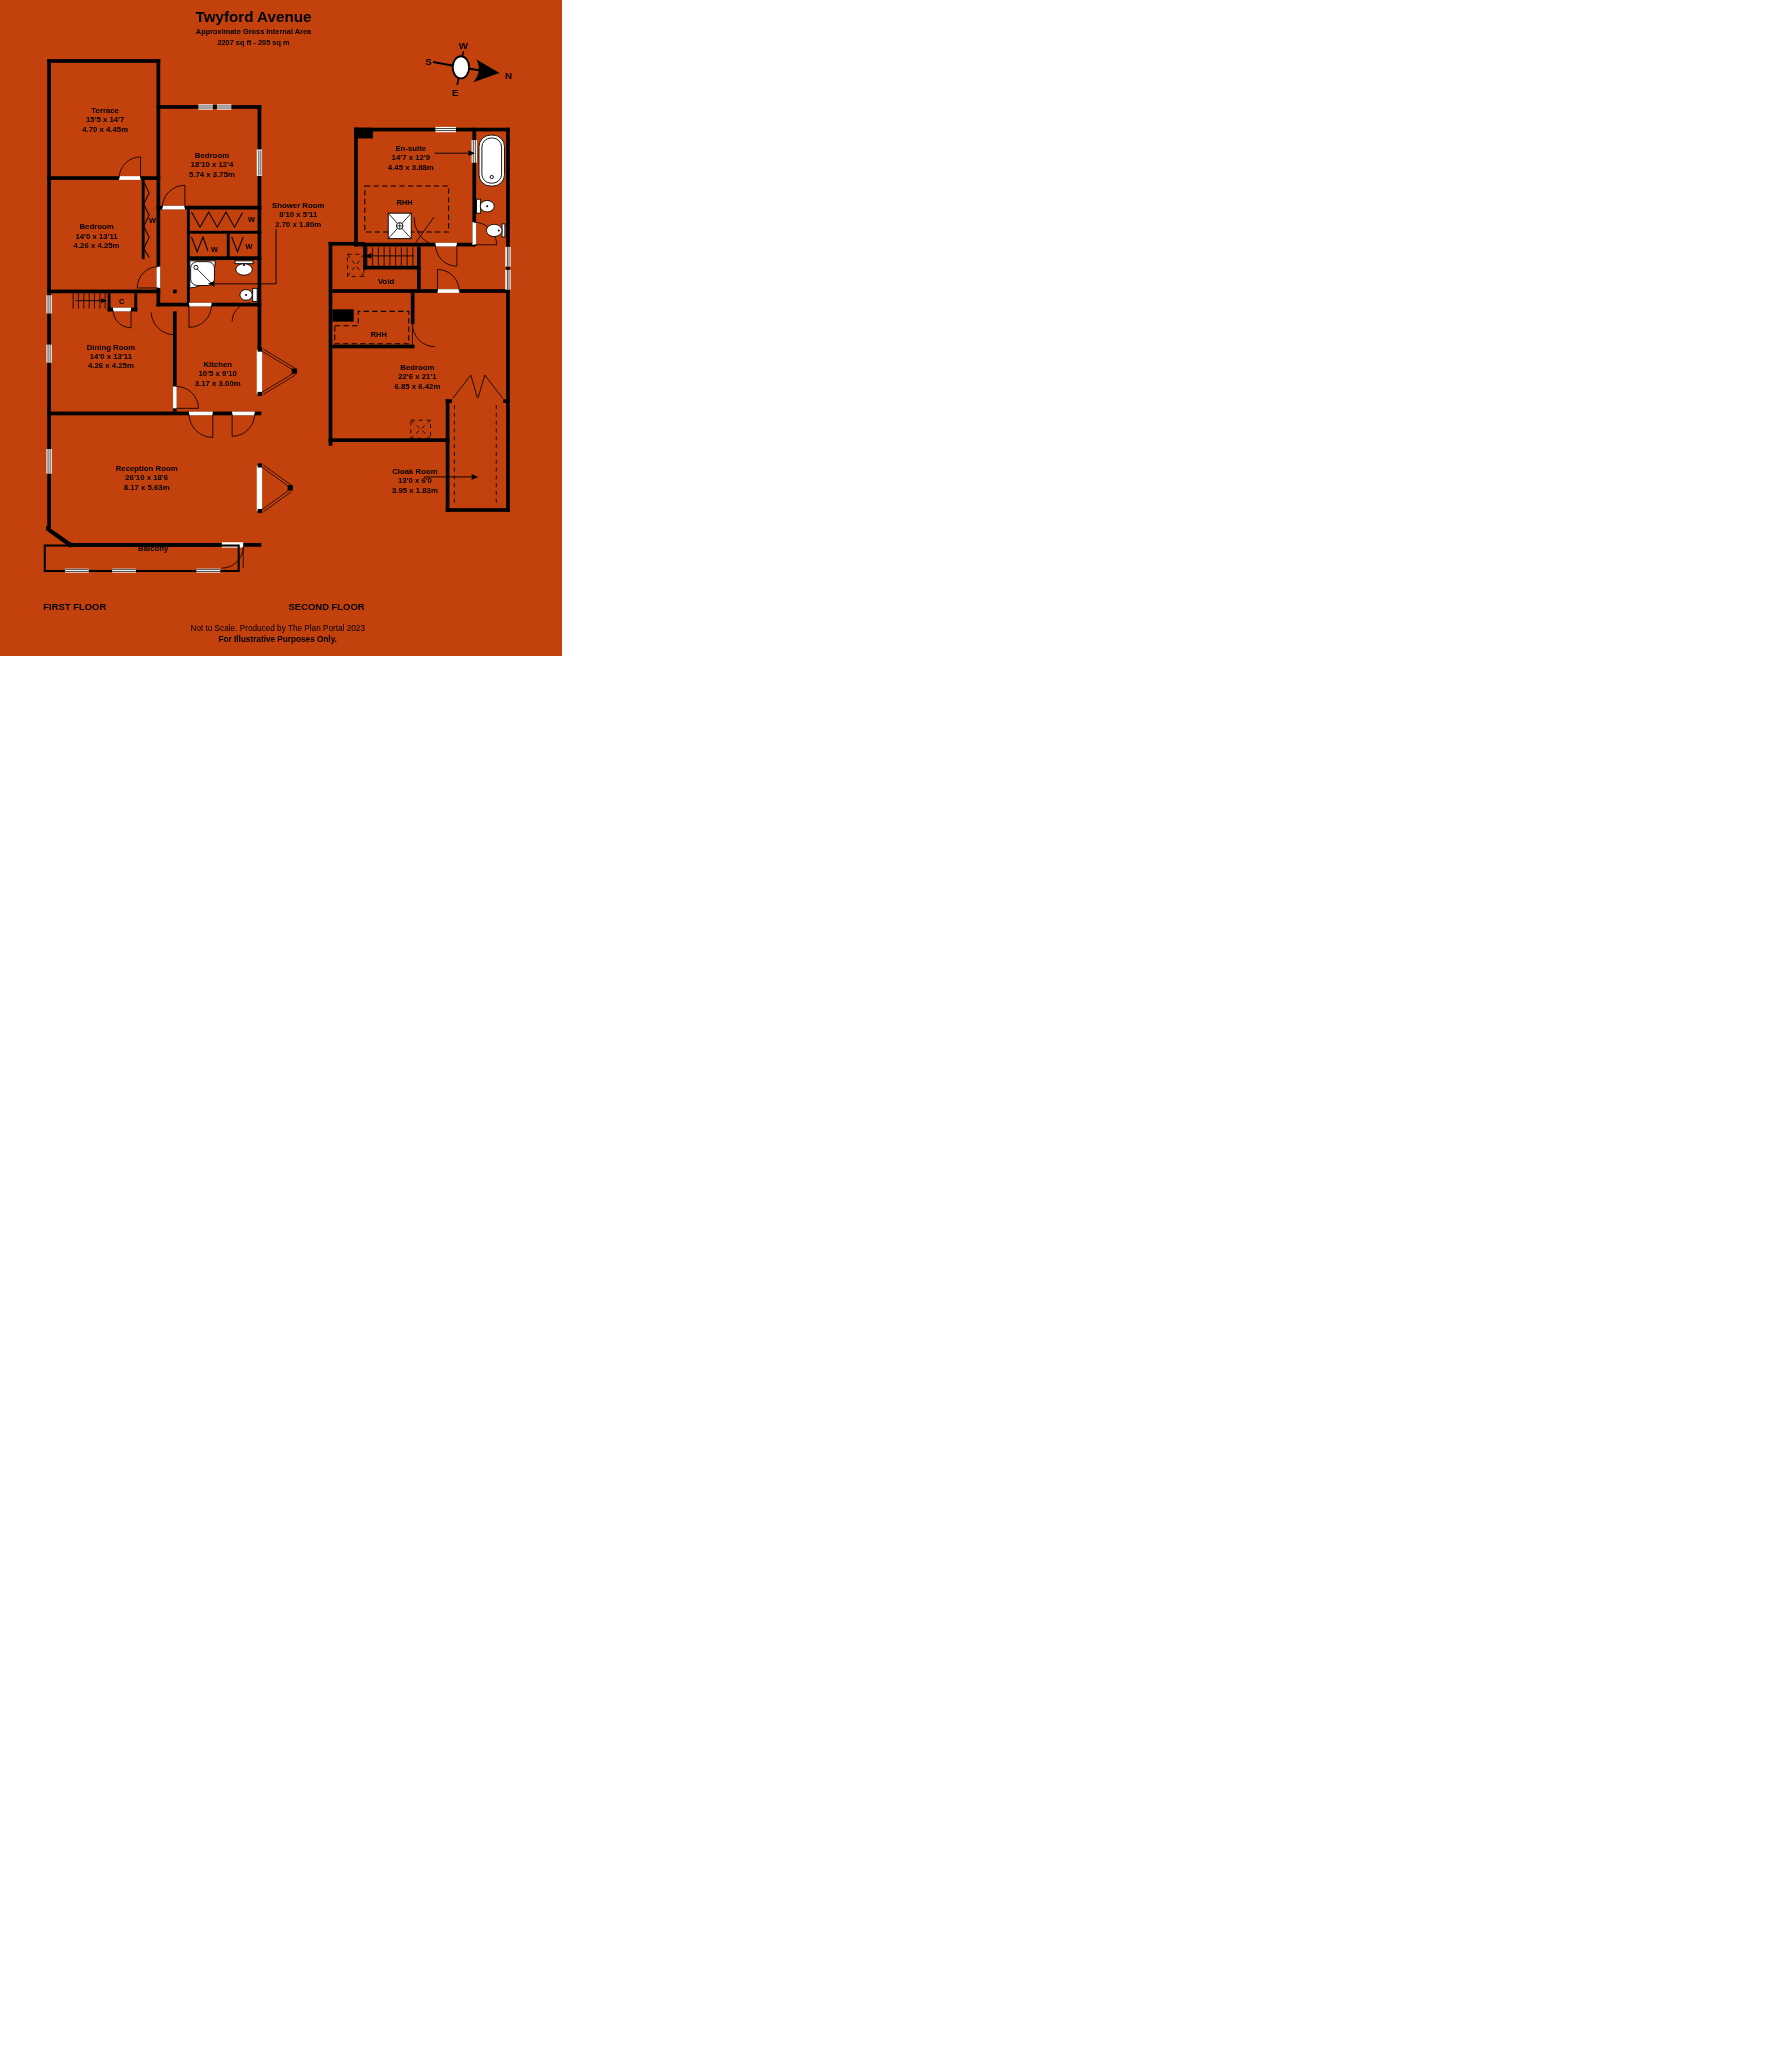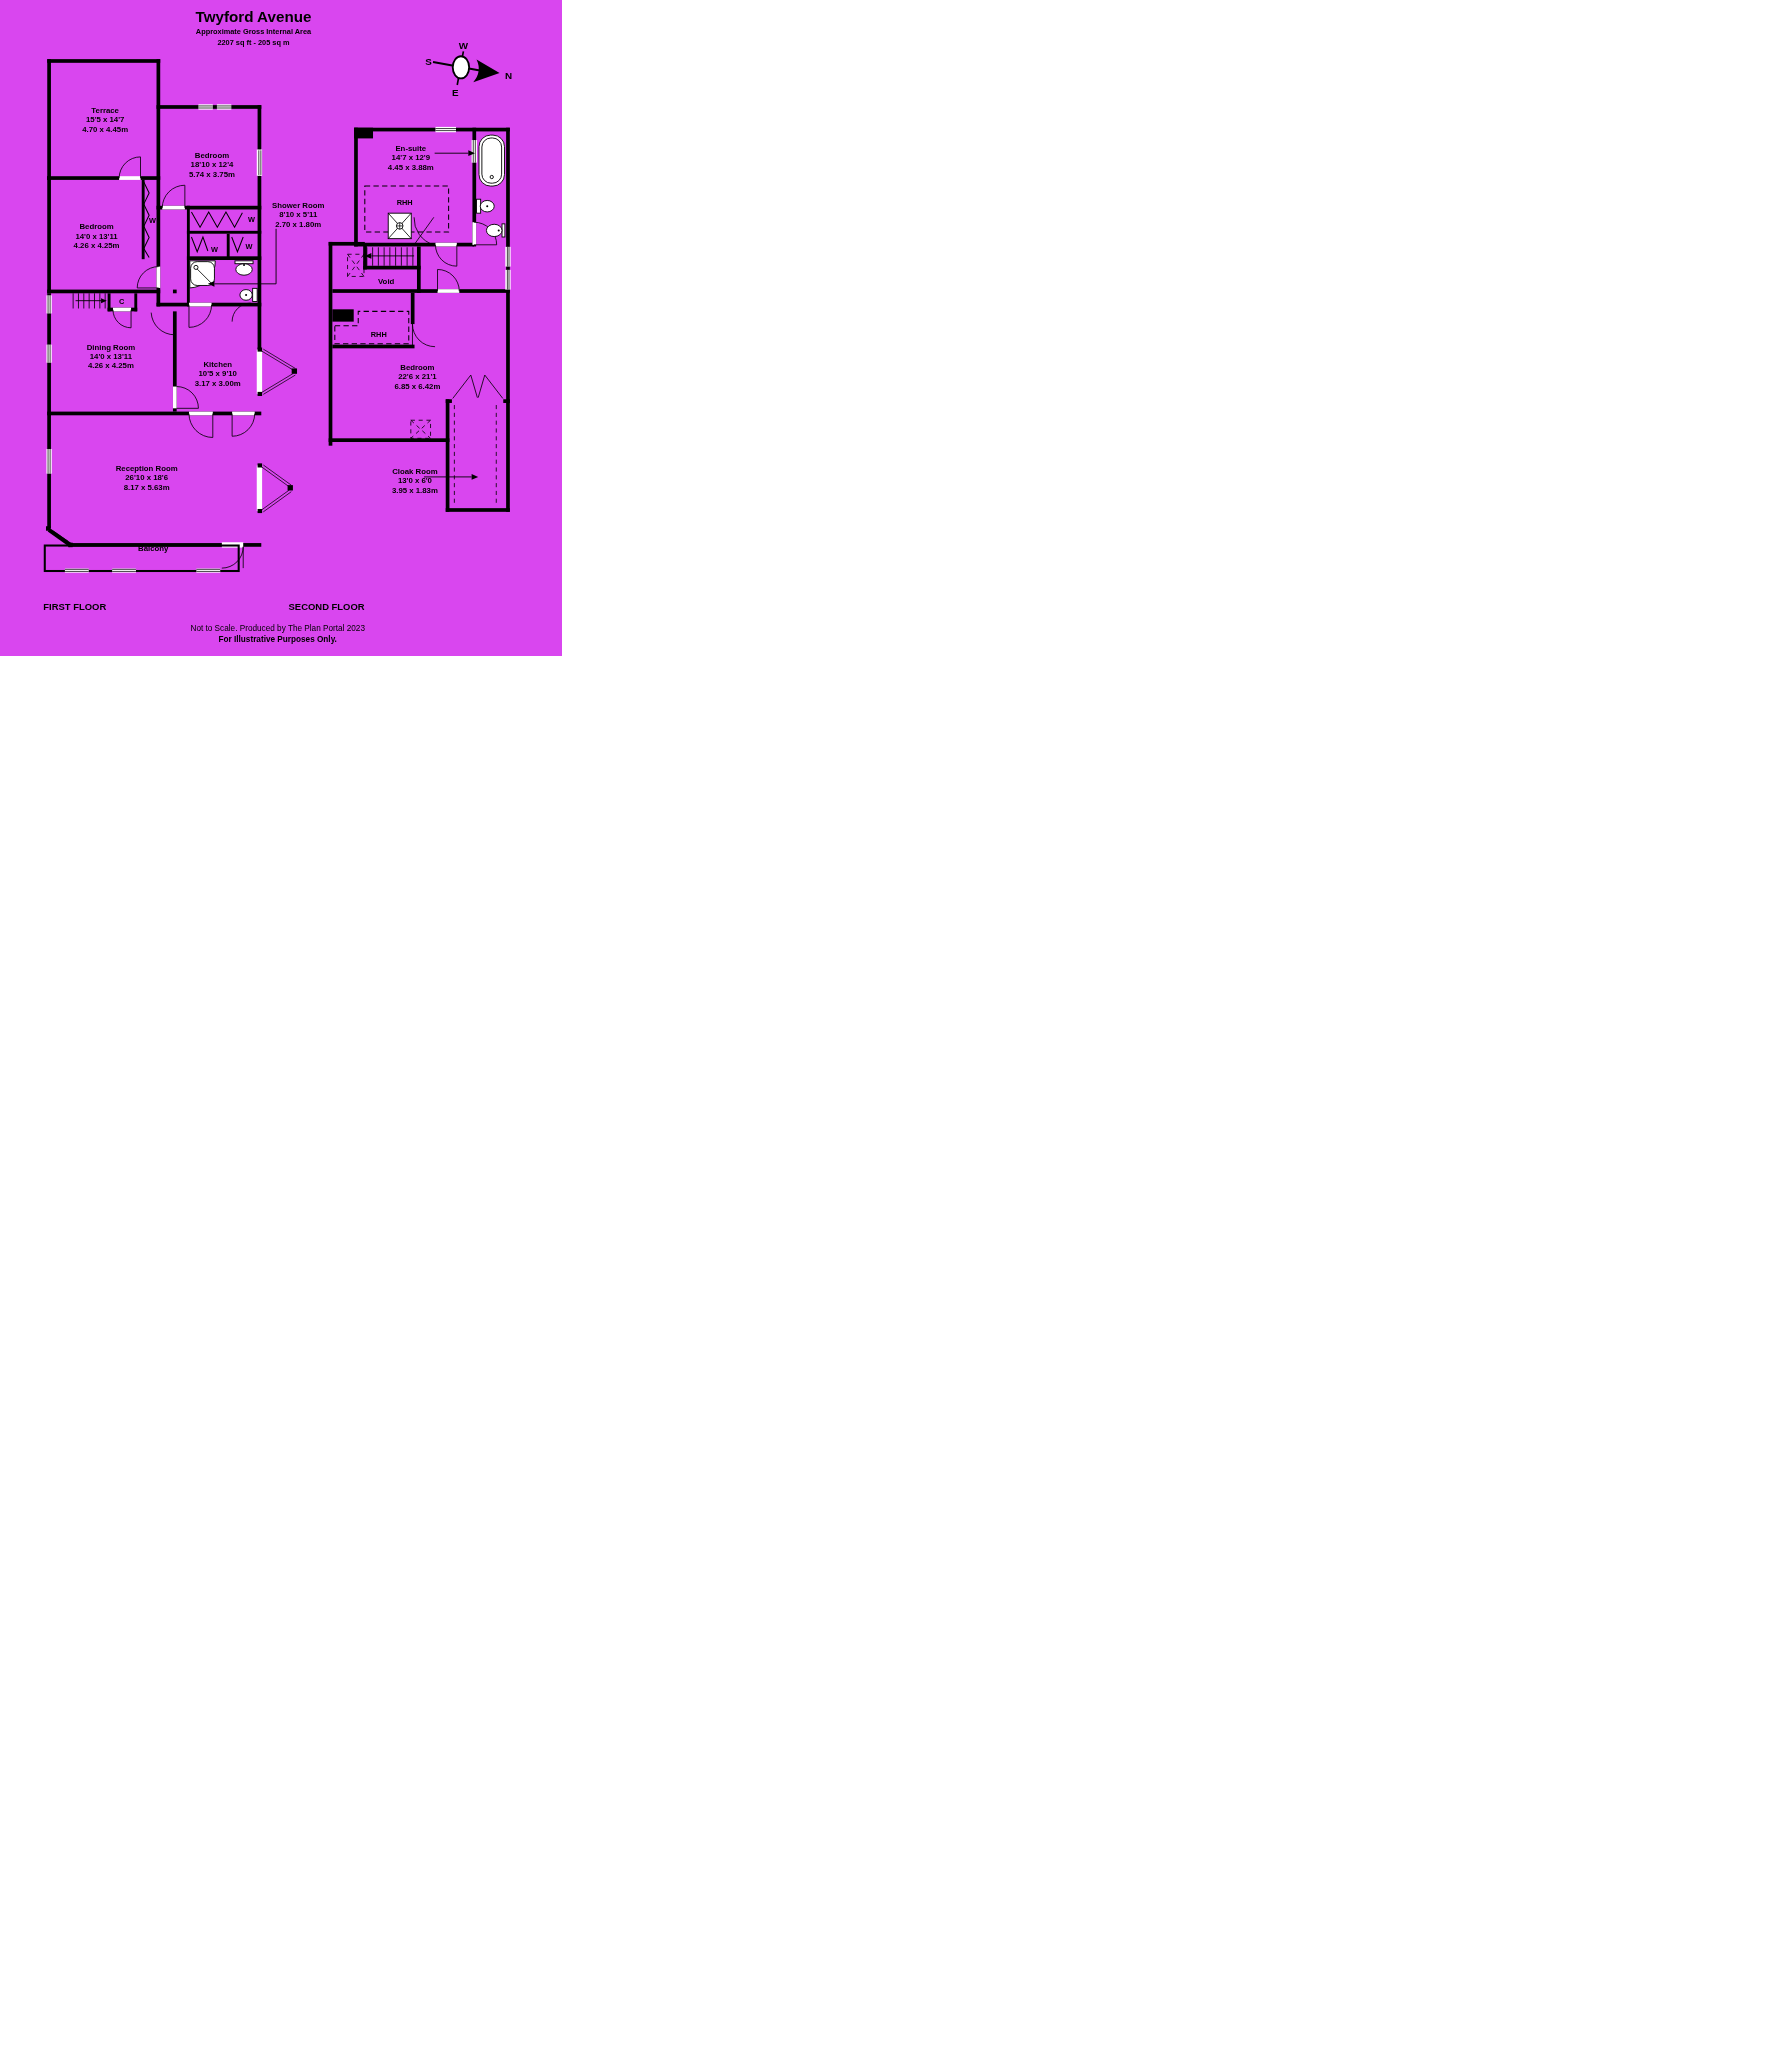--- a/index.html
+++ b/index.html
@@ -1,16 +1,16 @@
 <!DOCTYPE html>
 <html style="font-size:6.6px"><head>
 <meta charset="utf-8">
 <style>
   html,body{margin:0;padding:0;background:#fff;}
-  .page{position:relative;width:562px;height:656px;background:#d946ef;overflow:hidden;}
+  .page{position:relative;width:562px;height:656px;background:#c2410c;overflow:hidden;}
   svg{position:absolute;left:0;top:0;}
   .wall{fill:#000;stroke:none;}
   .thin{stroke:#000;stroke-width:2;fill:none;}
   .zig{stroke:#000;stroke-width:2.5;fill:none;}
   .winline{stroke:#000;stroke-width:1.8;fill:none;}
   .dash{stroke:#000;stroke-width:2.5;fill:none;stroke-dasharray:13 8;}
   .dash2{stroke:#000;stroke-width:2;fill:none;stroke-dasharray:10 9;}
   .fix{stroke:#000;stroke-width:2.2;fill:#fff;}
   .arrowline{stroke:#000;stroke-width:2.2;fill:none;}
   .ah{fill:#000;stroke:none;}

